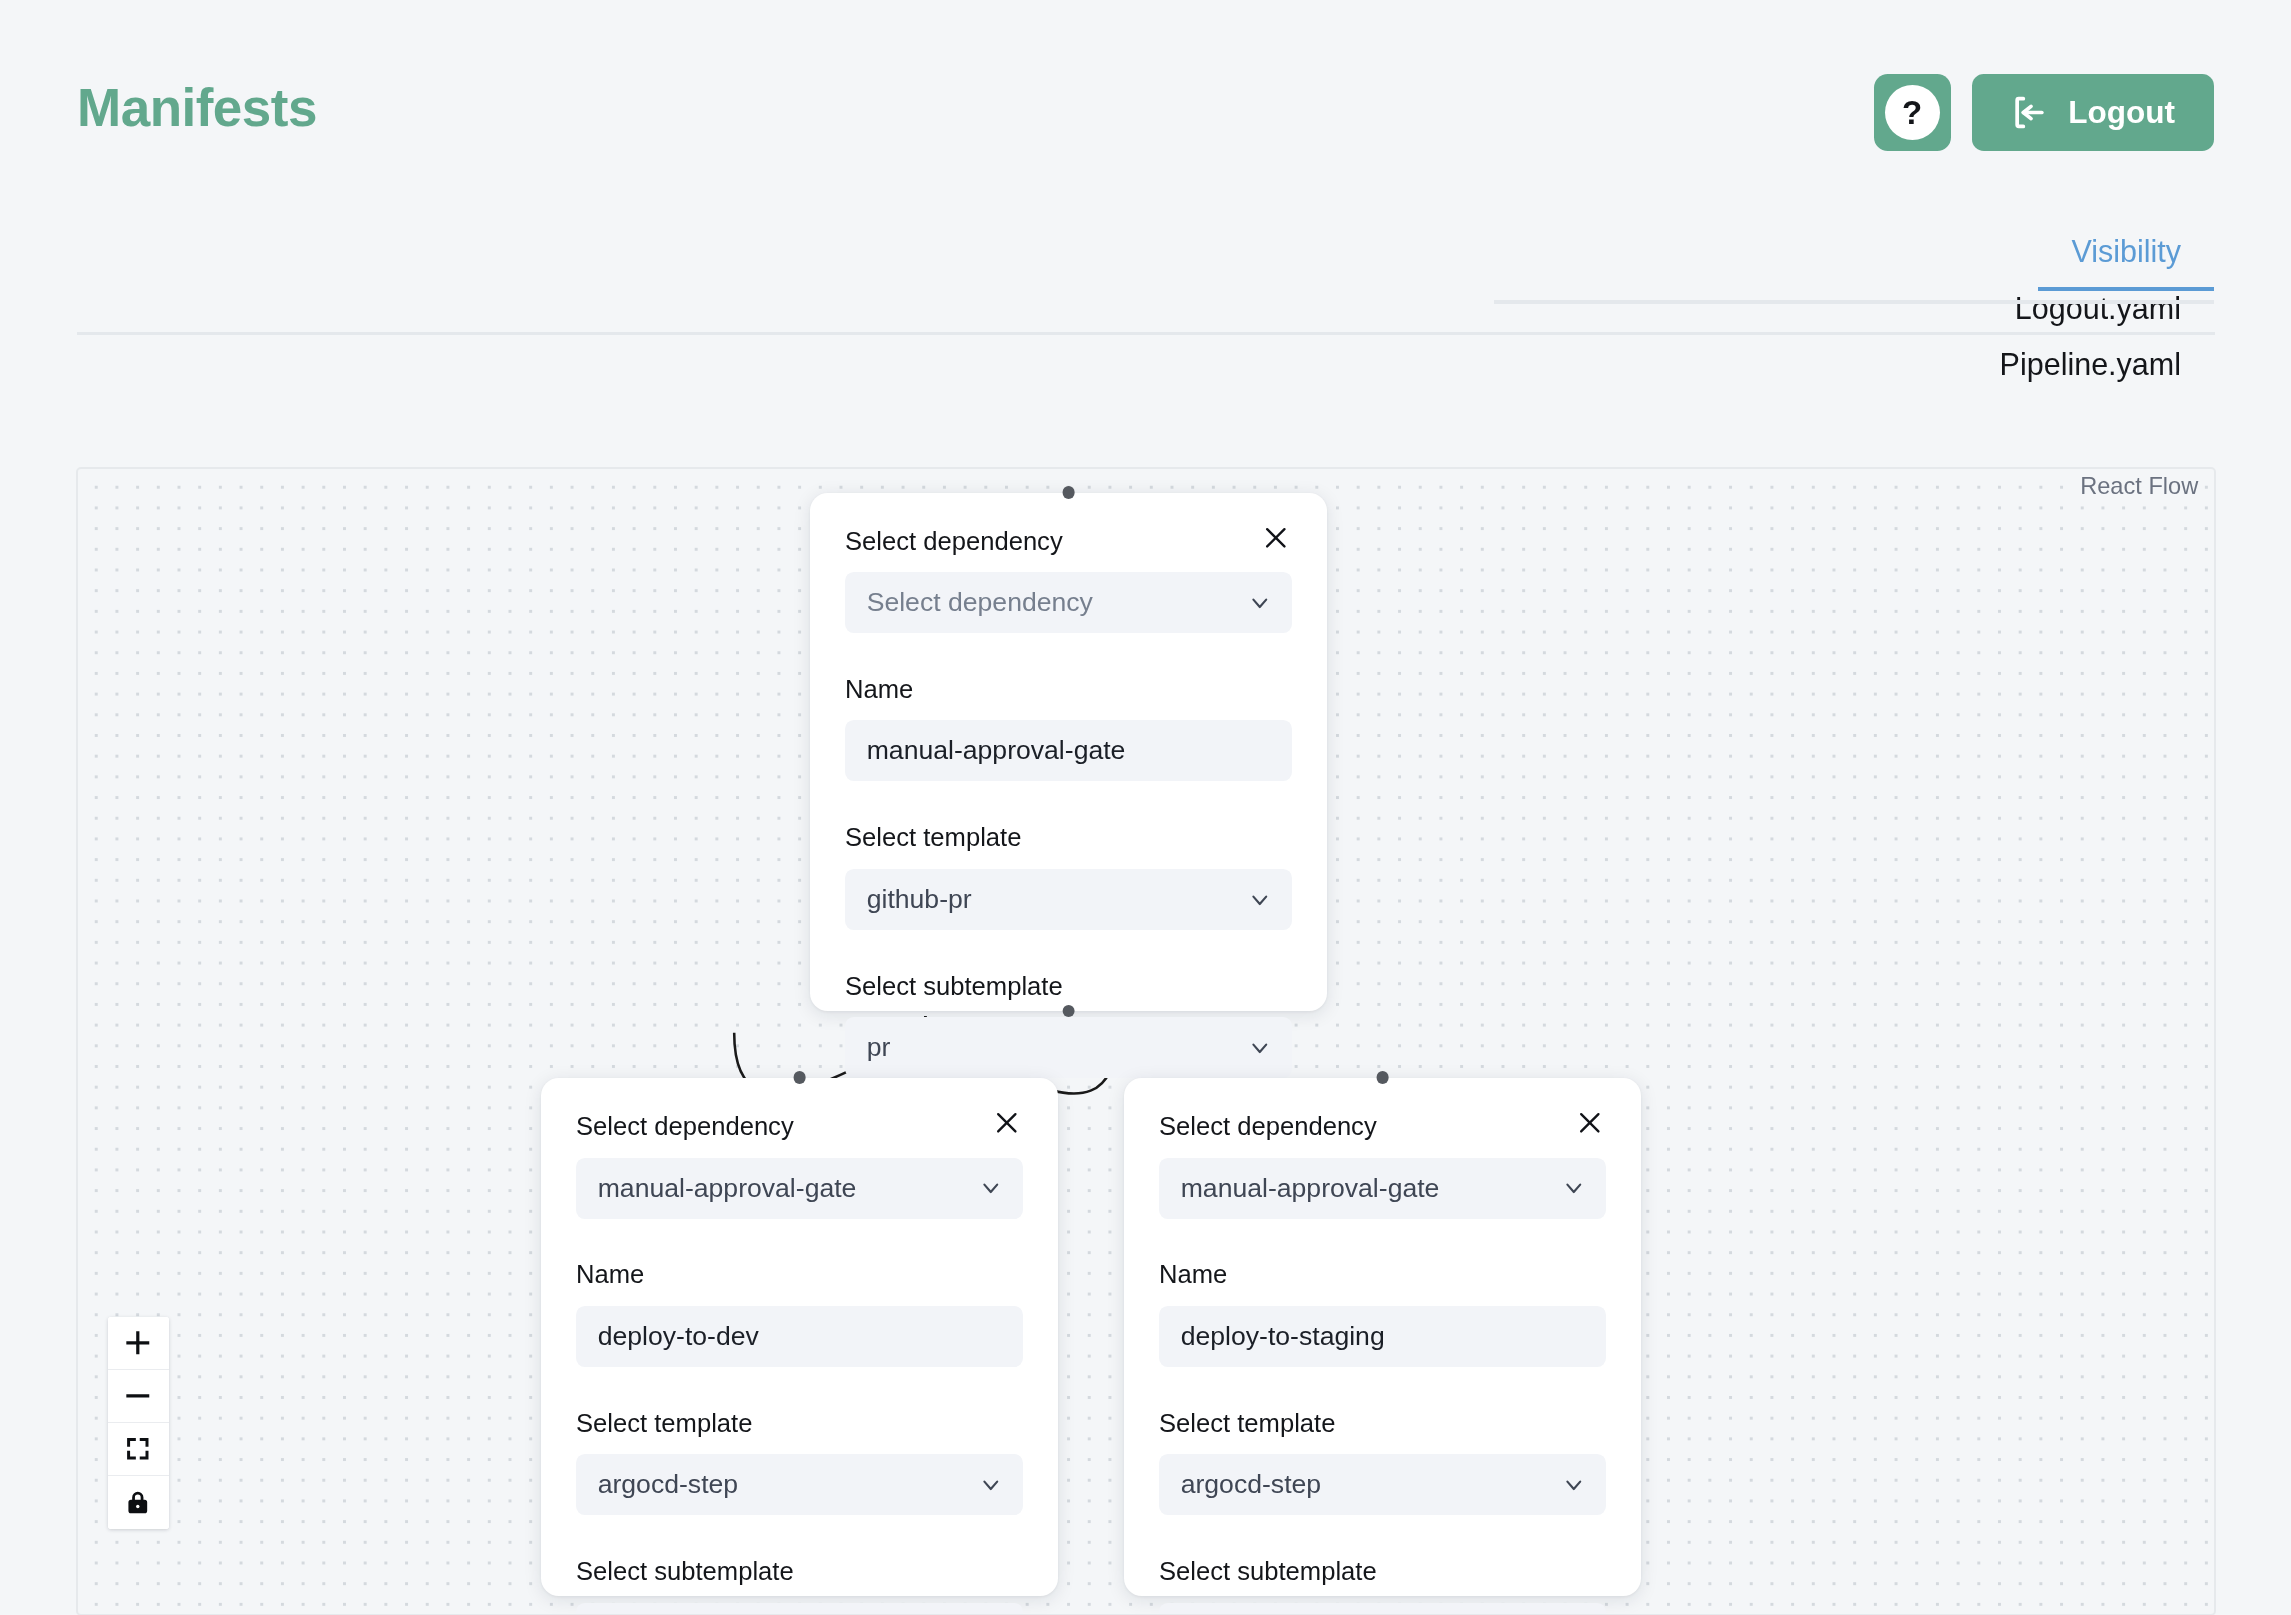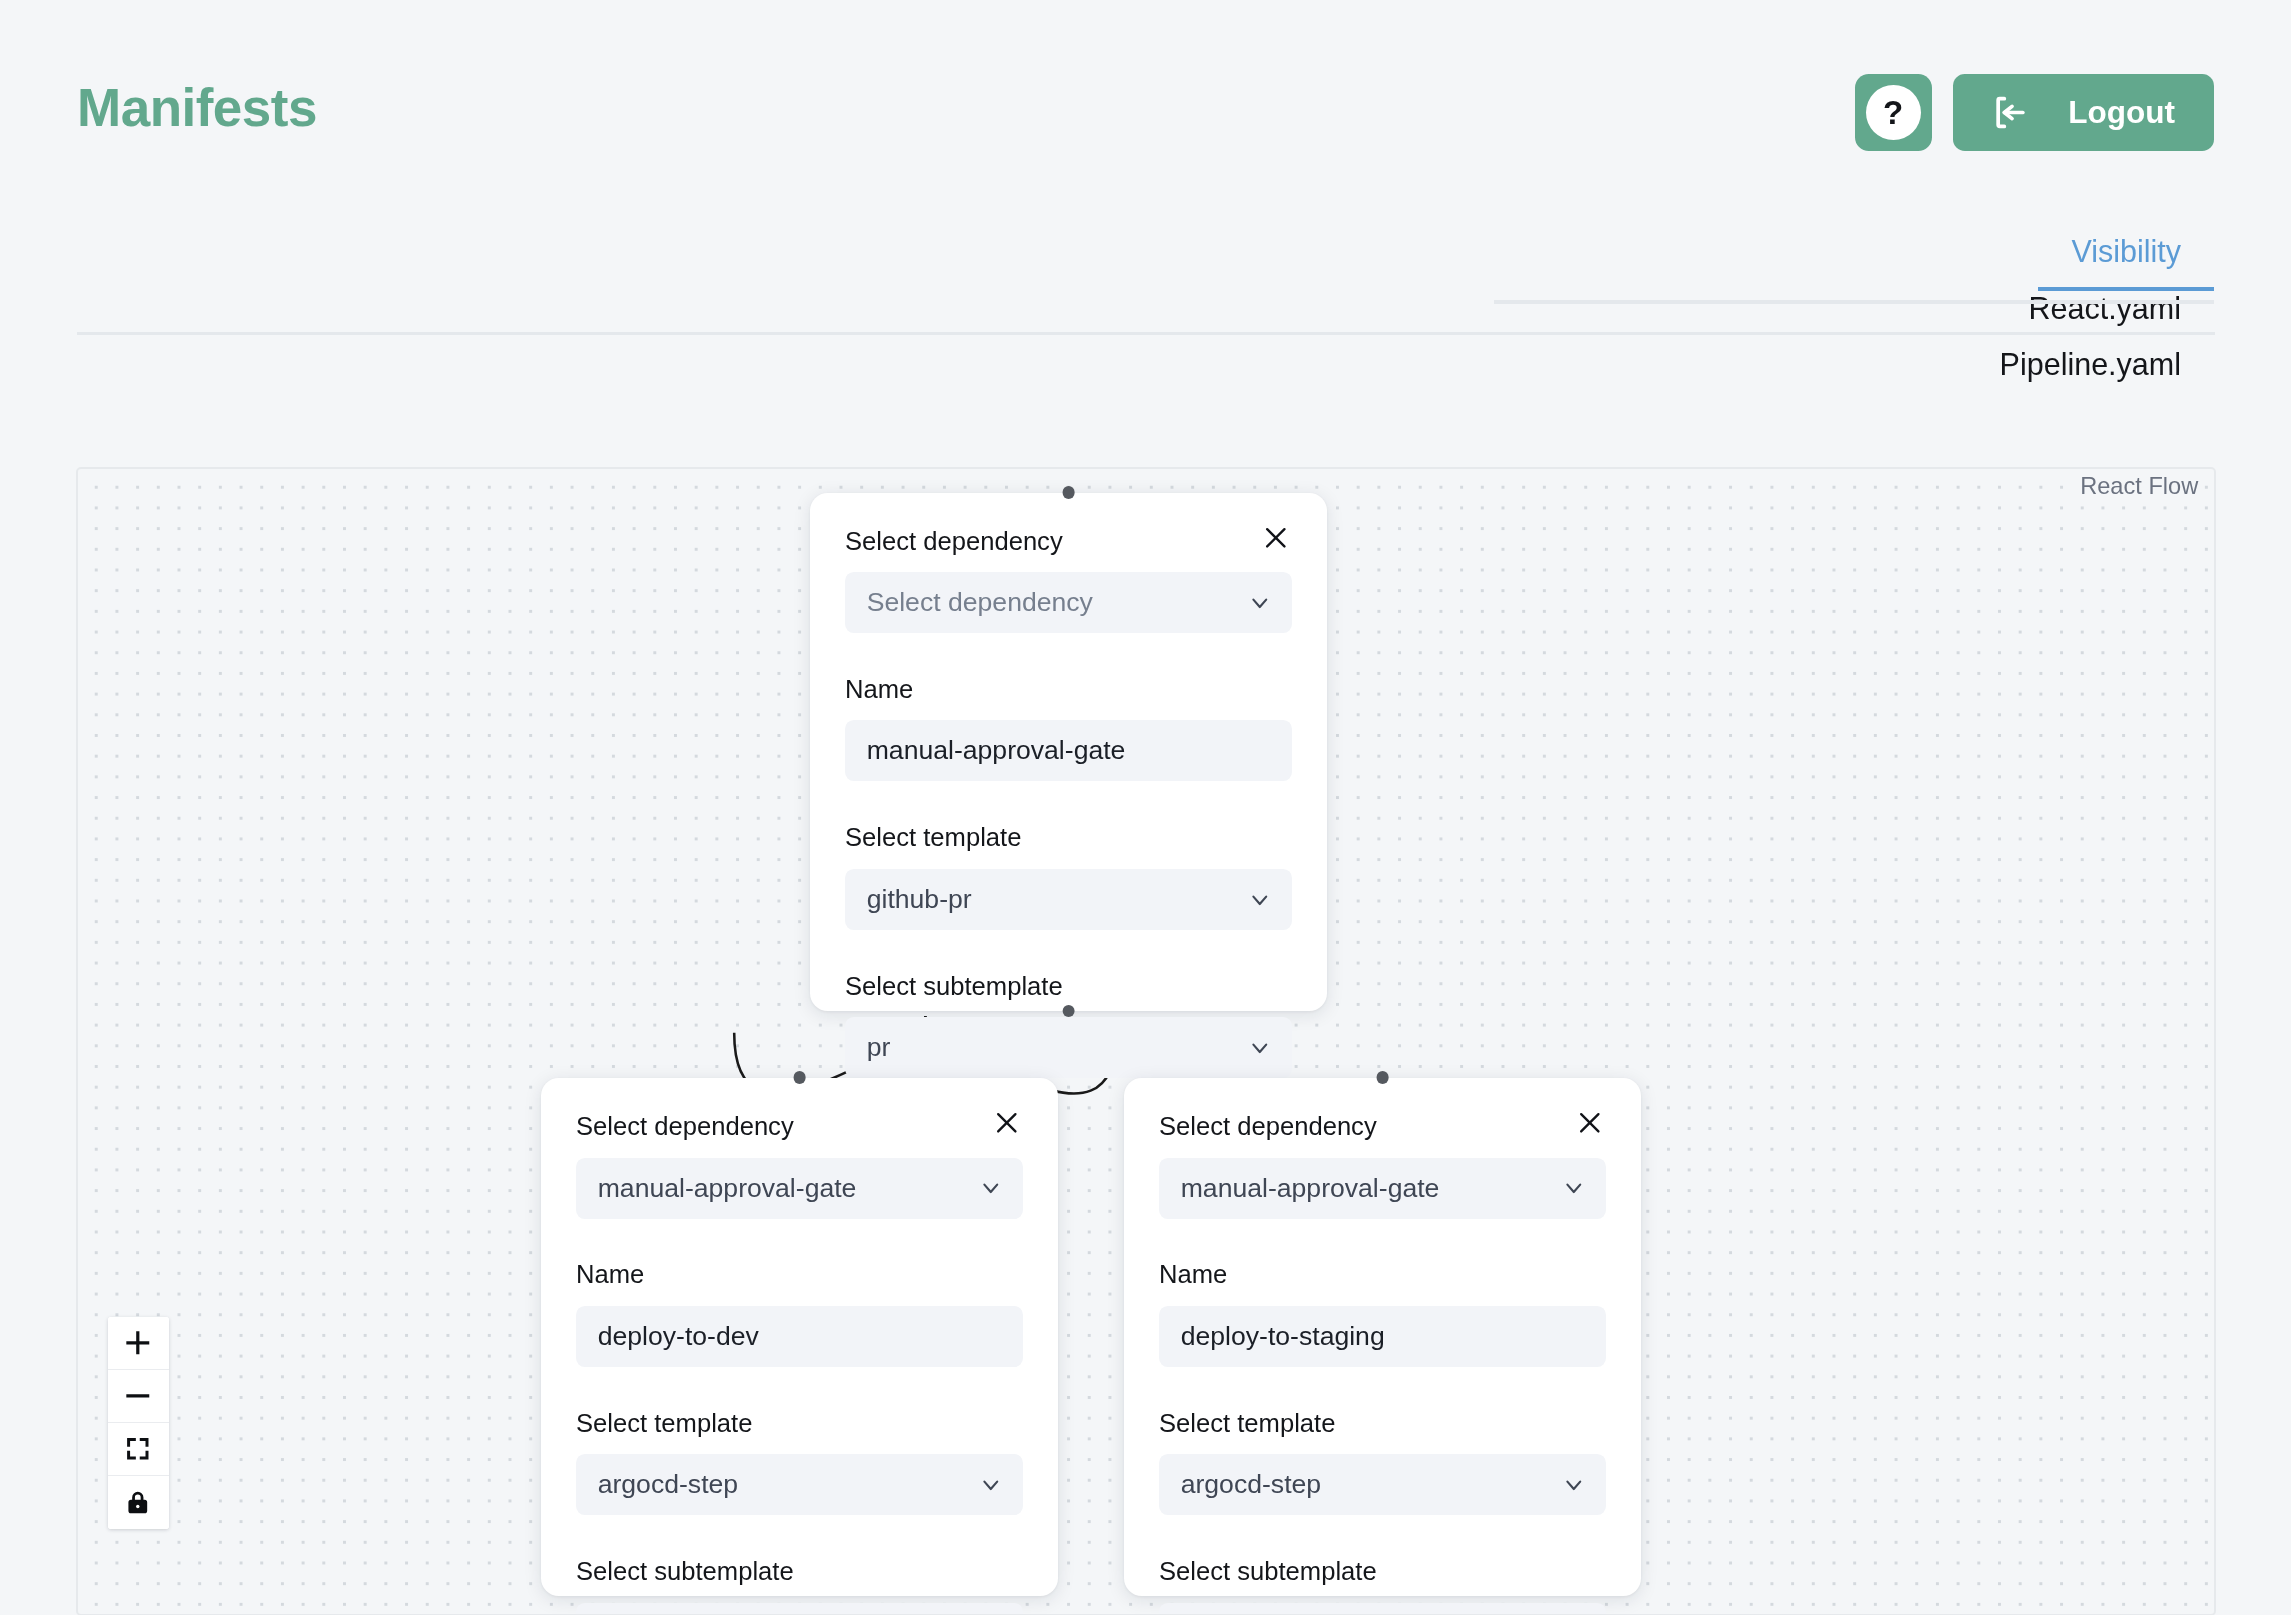--- a/index.html
+++ b/index.html
@@ -30,21 +30,21 @@
   .help-circle {
     width: 55px; height: 55px; border-radius: 50%;
     background: #ffffff;
     display: flex; align-items: center; justify-content: center;
     font-size: 33px; font-weight: 700; color: #14161a;
     line-height: 1;
   }
   .logout-btn {
     height: 77px; padding: 0 39px; border-radius: 11.8px;
     background: #62a88d; border: none; cursor: pointer;
-    display: flex; align-items: center; gap: 39px;
+    display: flex; align-items: center; gap: 20px;
     color: #ffffff; font-size: 31.5px; font-weight: 700;
     font-family: "Liberation Sans", sans-serif;
   }
   .logout-icon { display: flex; align-items: center; }
 
   
   .tabs {
     position: absolute; right: 77px; top: 234px;
     display: flex; align-items: flex-end; flex-direction: column;
   }
@@ -166,21 +166,21 @@
           <polyline points="13 16 8 12 13 8"></polyline>
           <line x1="20" y1="12" x2="8" y2="12"></line>
         </svg>
       </span>
       <span>Logout</span>
     </button>
   </div>
 
   <div class="tabs">
     <button class="tab active">Visibility</button>
-    <button class="tab">React.yaml</button>
+    <button class="tab">Logout.yaml</button>
     <button class="tab">Pipeline.yaml</button>
   </div>
   <div class="tabs-rule"></div>
   <div class="page-rule"></div>
 
 
   <div class="canvas">
 
     <div class="attribution">React Flow</div>
 

